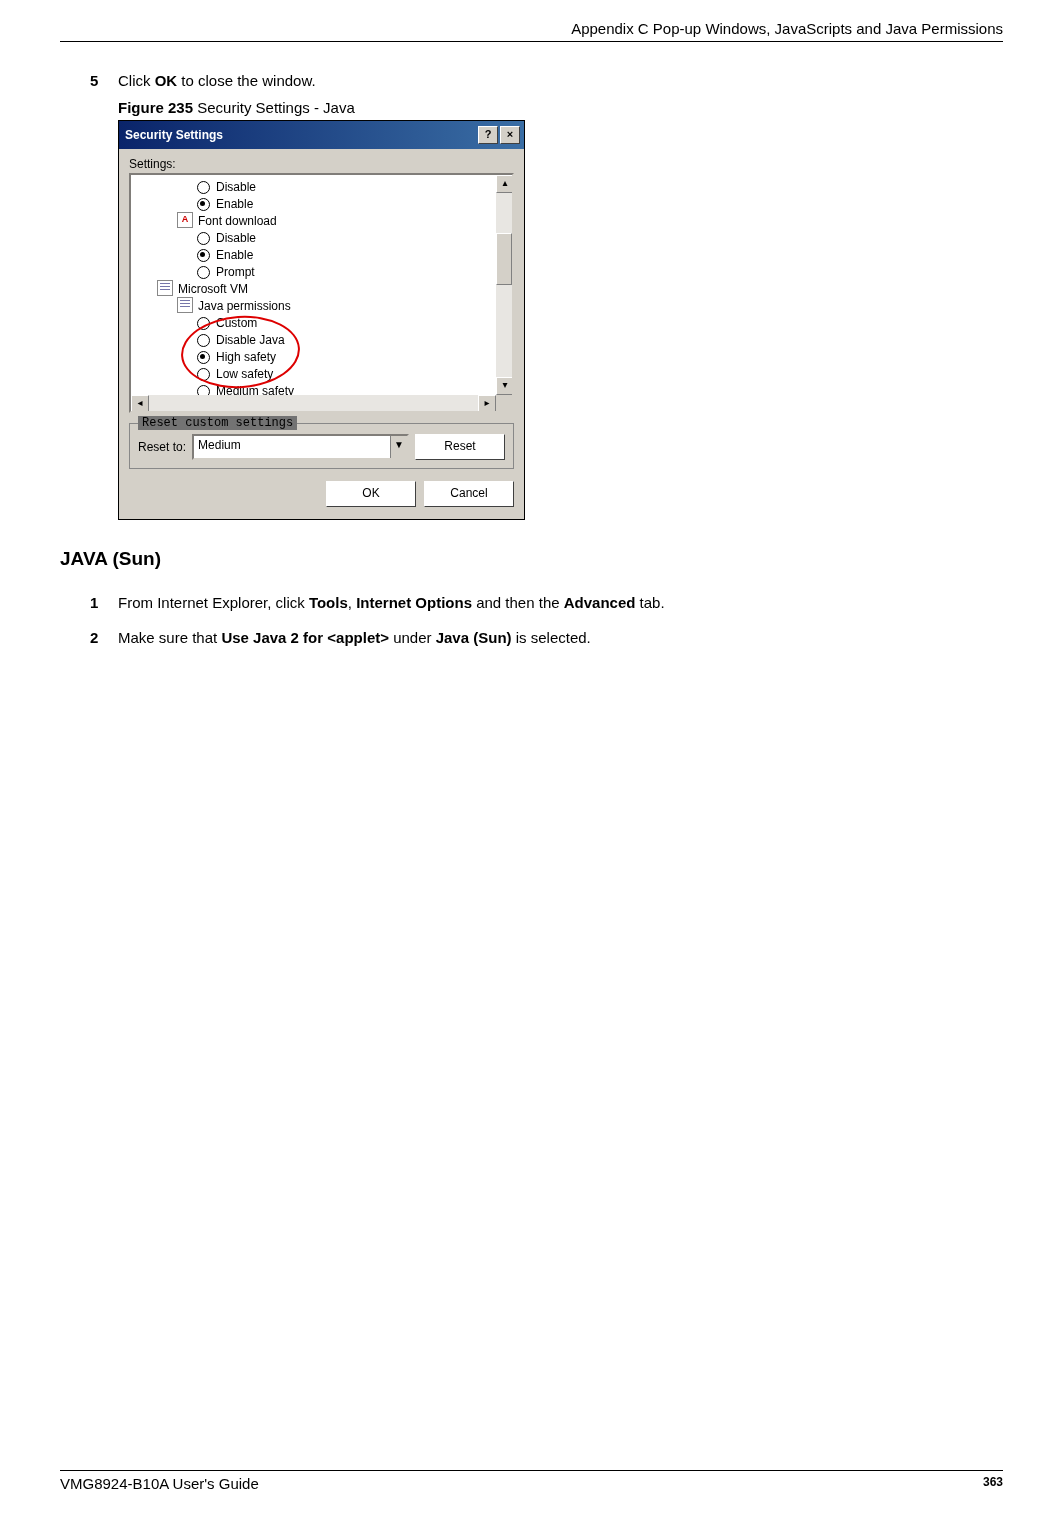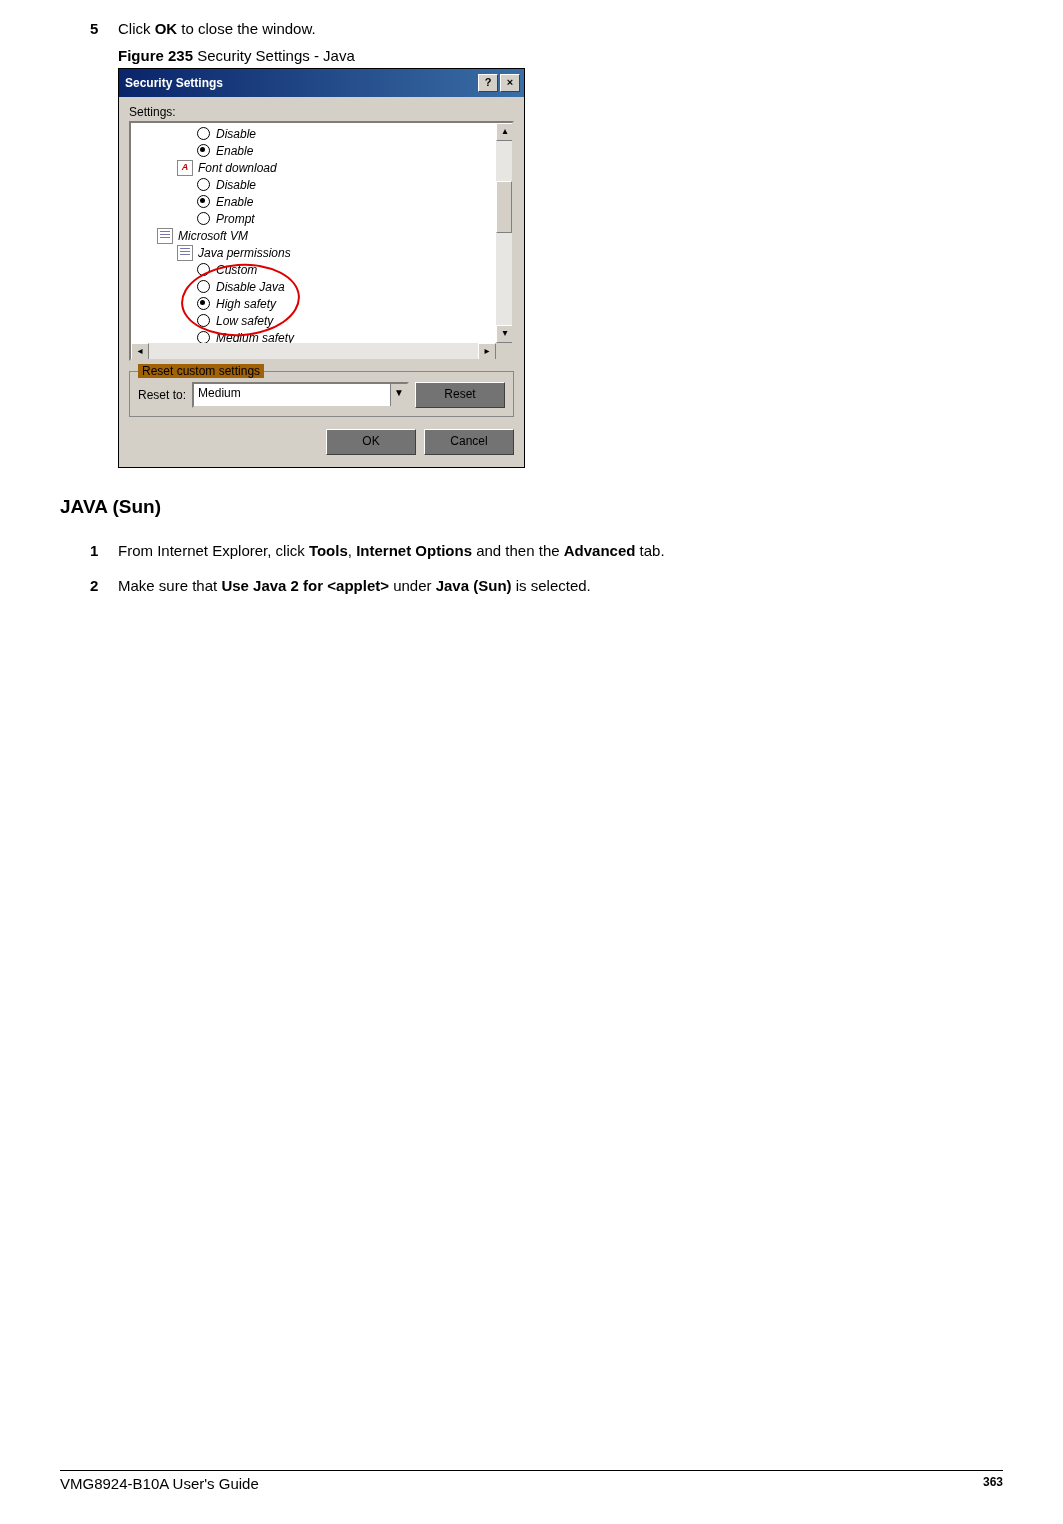--- a/index.html
+++ b/index.html
@@ -109,21 +109,21 @@
     background: #d4d0c8;
     border: 1px solid #fff;
     border-right-color: #808080;
     border-bottom-color: #808080;
   }
   .scroll-track-h { flex: 1; }
   .corner {
     position: absolute; right: 0; bottom: 0; width: 16px; height: 16px;
     background: #d4d0c8;
   }
-  .node { display: flex; align-items: center; height: 17px; font-style: italic; }
+  .node { display: flex; align-items: flex-end; height: 17px; }
   .ind1 { padding-left: 22px; }
   .ind2 { padding-left: 42px; }
   .ind3 { padding-left: 62px; }
   .radio {
     width: 11px; height: 11px; border-radius: 50%;
     border: 1px solid #000;
     background: #fff;
     margin-right: 6px;
     position: relative;
     flex-shrink: 0;
@@ -157,38 +157,38 @@
     transform: rotate(-4deg);
   }
   .fieldset {
     border: 1px solid #888;
     margin-top: 10px;
     padding: 10px 8px 8px 8px;
     position: relative;
   }
   .fieldset-legend {
     position: absolute; top: -8px; left: 8px;
-    background: #a16207; padding: 0 4px;
+    background: #737373; padding: 0 4px; font-family: Liberation Mono, monospace;
   }
   .reset-row { display: flex; align-items: center; gap: 6px; }
   .combo {
     flex: 1;
     display: flex; height: 22px;
     border: 2px inset #d4d0c8;
     background: #fff;
   }
   .combo-text { flex: 1; padding: 2px 4px; }
   .combo-btn {
     width: 16px; background: #d4d0c8;
     border-left: 1px solid #808080;
     text-align: center; font-size: 10px; line-height: 18px;
   }
   .winbtn {
     min-width: 72px; height: 24px;
-    background: #737373;
+    background: #ffffff;
     border: 1px solid #fff;
     border-right-color: #404040;
     border-bottom-color: #404040;
     text-align: center;
     line-height: 22px;
     padding: 0 8px;
     font-size: 12px;
   }
   .btn-row {
     display: flex; justify-content: flex-end; gap: 8px;
@@ -213,20 +213,23 @@
     gap: 44px;
   }
   .footer-page { font-weight: bold; font-size: 12px; }
   b { font-weight: bold; }
 </style>
 </head>
 <body>
 
 <div class="page">
 
+  <div class="header-line">
+    <span>Appendix C Pop-up Windows, JavaScripts and Java Permissions</span>
+  </div>
 
   <div class="step-row">
     <div class="step-num">5</div>
     <div class="step-body">
       <span>Click </span><b>OK</b><span> to close the window.</span>
     </div>
   </div>
 
   <div class="fig-caption">
     <span class="fig-label">Figure 235</span><span>   Security Settings - Java</span>

